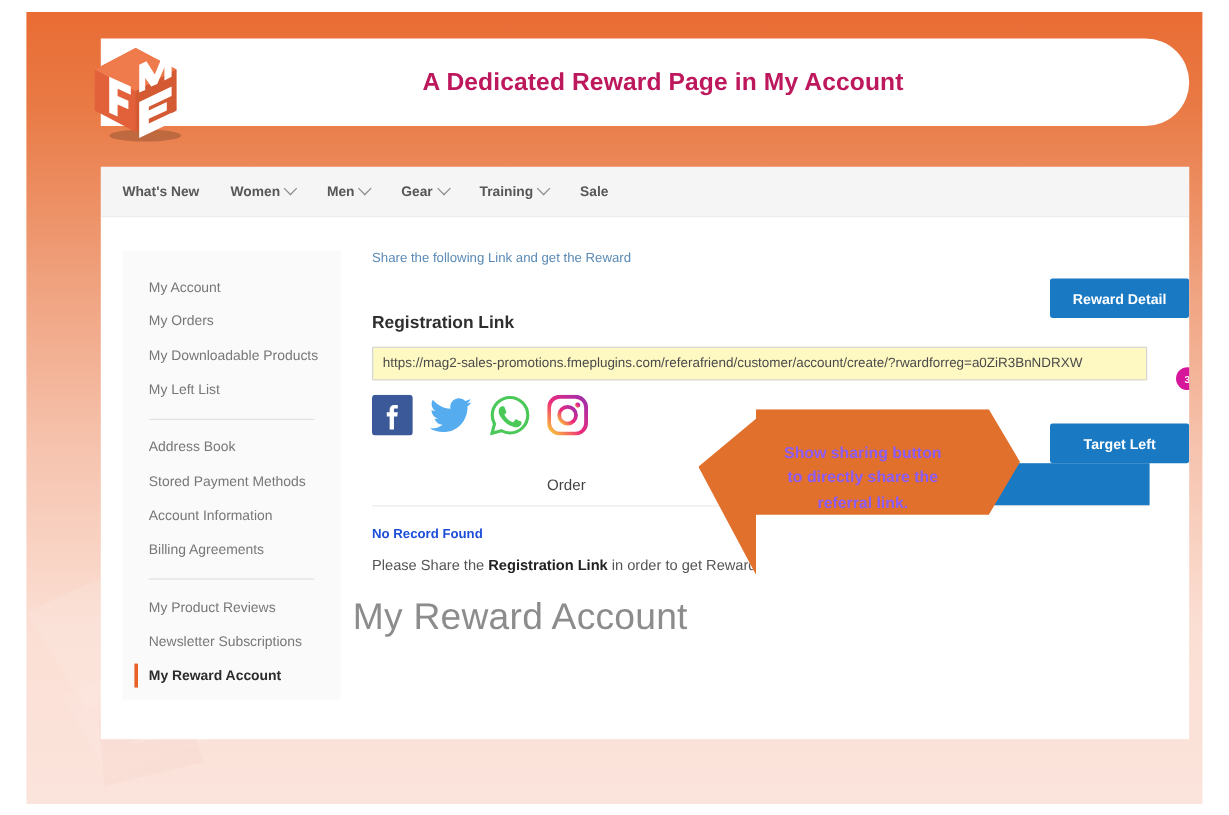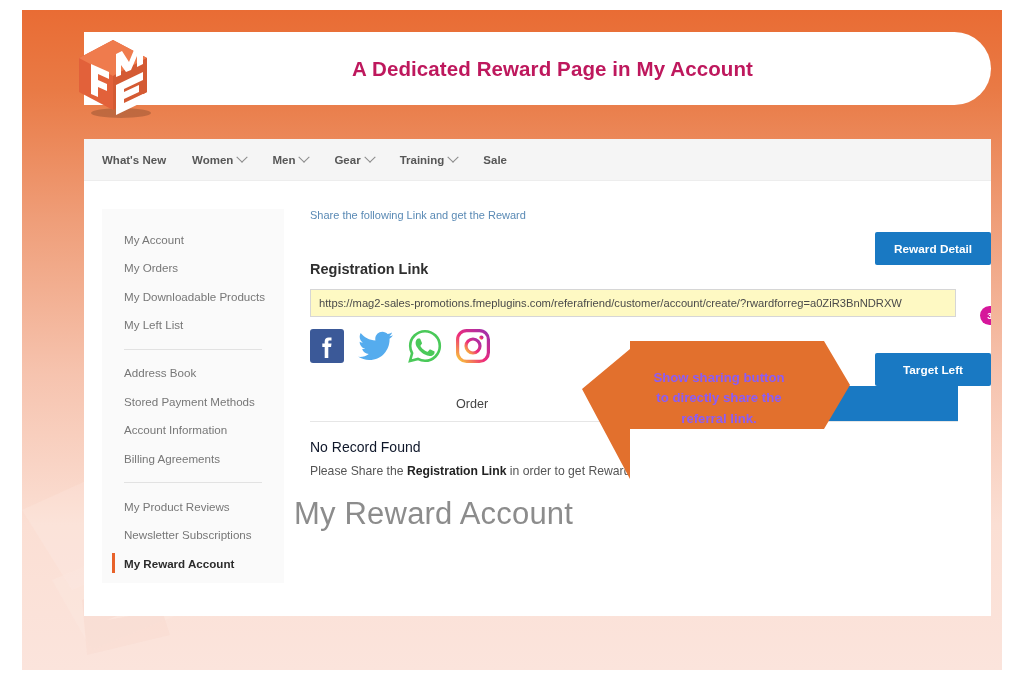--- a/index.html
+++ b/index.html
@@ -251,22 +251,23 @@
   }
   .tab.active {
     background: #1979c3;
     color: #ffffff;
   }
 
   .norecord {
     position: absolute;
     left: 26px;
     top: 258px;
-    font-size: 14px;
-    color: #0f172a;
+    font-size: 11px;
+    color: #1d4ed8;
+    font-weight: bold;
   }
   .please-share {
     position: absolute;
     left: 26px;
     top: 283px;
     font-size: 12.2px;
     color: #555;
   }
   .please-share b { color: #222; }
 

